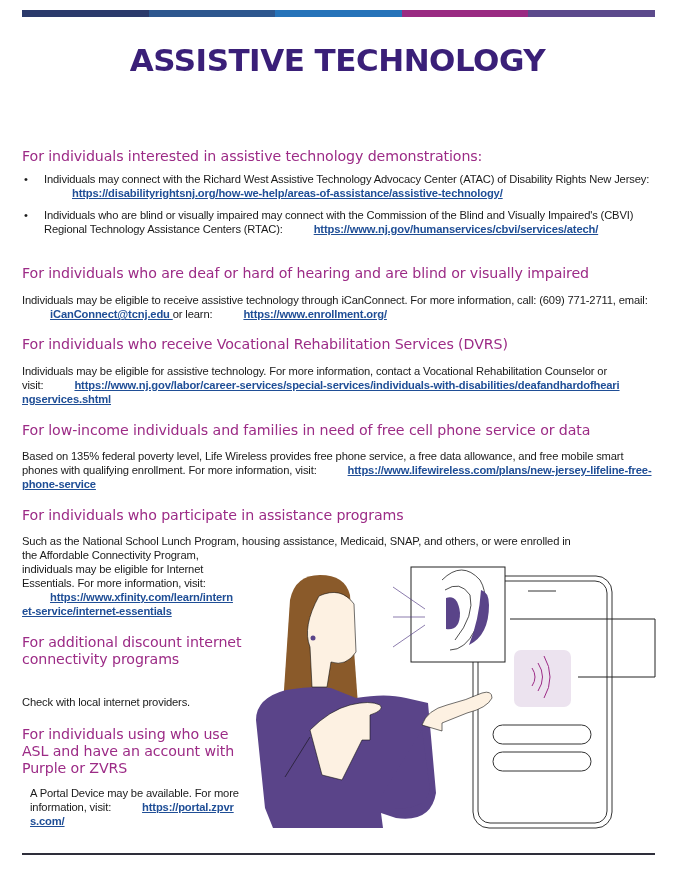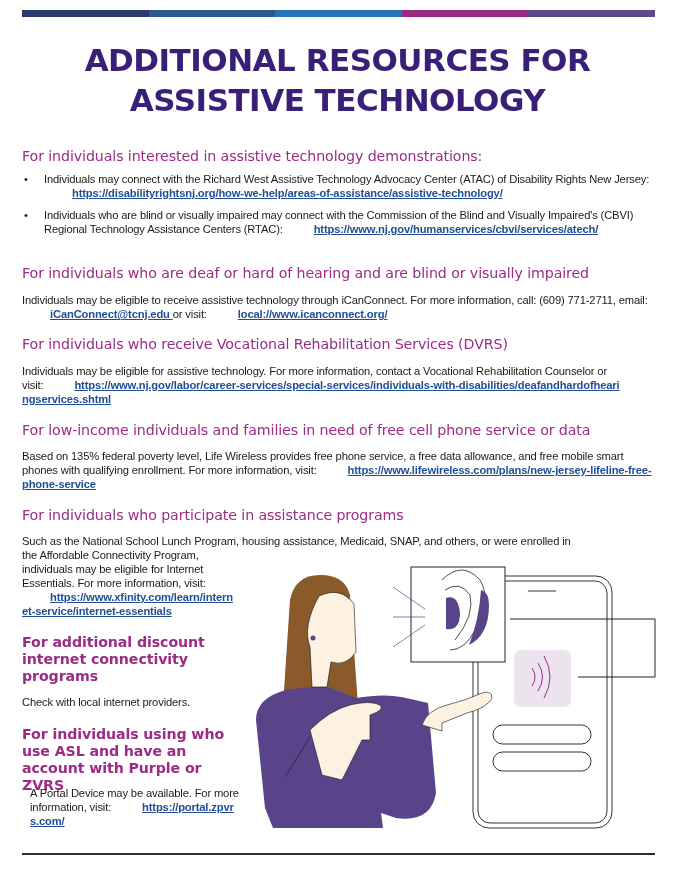--- a/index.html
+++ b/index.html
@@ -1,60 +1,59 @@
 <!DOCTYPE html>
 <html><head>
 <meta charset="utf-8">
 <style>
   html, body { margin: 0; padding: 0; background: #ffffff; }
   body { width: 675px; height: 871px; position: relative; overflow: hidden; font-family: "Liberation Sans", sans-serif; color: #1a1a1a; }
   .colorbar { position: absolute; left: 22px; top: 10px; width: 633px; height: 7px; display: flex; }
   .colorbar span { flex: 1; height: 100%; }
   .title { position: absolute; left: 0; top: 40px; width: 675px; text-align: center; font-family: "DejaVu Sans", sans-serif; font-weight: bold; font-size: 31px; line-height: 40px; color: #3a1f78; letter-spacing: -0.5px; }
   .h2 { position: absolute; left: 22px; font-family: "DejaVu Sans", sans-serif; font-size: 14.2px; color: #9c2b86; white-space: nowrap; letter-spacing: -0.1px; }
-  .h2b { font-weight: bold; font-size: 14.2px; line-height: 17px; white-space: normal; width: 220px; }
+  .h2b { font-weight: normal; font-size: 14.2px; line-height: 17px; white-space: normal; width: 220px; }
   .p { position: absolute; left: 22px; font-size: 11.2px; line-height: 14px; color: #1a1a1a; width: 640px; letter-spacing: -0.15px; }
   .p a, .link { color: #1f4e96; font-weight: bold; text-decoration: underline; padding-left: 28px; }
   ul.bul { position: absolute; left: 22px; top: 172px; width: 630px; margin: 0; padding: 0; list-style: none; font-size: 11.2px; line-height: 14px; letter-spacing: -0.15px; }
   ul.bul li { position: relative; padding-left: 22px; margin-bottom: 8px; }
   ul.bul li .dot { position: absolute; left: 2px; top: 0; }
   .rule { position: absolute; left: 22px; top: 853px; width: 633px; height: 1.5px; background: #2e2e3a; }
   .illus { position: absolute; left: 240px; top: 560px; width: 430px; height: 285px; }
 </style>
 </head>
 <body>
 
 <div class="colorbar">
   <span style="background:#2b3a6b"></span>
   <span style="background:#2d578e"></span>
   <span style="background:#2673b9"></span>
   <span style="background:#9a2a82"></span>
   <span style="background:#5c4a8c"></span>
 </div>
 
 <div class="title">
-  <div>ADDITIONAL RESOURCES FOR</div>
   <div>ASSISTIVE TECHNOLOGY</div>
 </div>
 
 <div class="h2" style="top:148px;">For individuals interested in assistive technology demonstrations:</div>
 <ul class="bul">
   <li>
     <span class="dot">•</span>
     <span>Individuals may connect with the Richard West Assistive Technology Advocacy Center (ATAC) of Disability Rights New Jersey: </span><a class="link">https://disabilityrightsnj.org/how-we-help/areas-of-assistance/assistive-technology/</a>
   </li>
   <li>
     <span class="dot">•</span>
     <span>Individuals who are blind or visually impaired may connect with the Commission of the Blind and Visually Impaired's (CBVI) Regional Technology Assistance Centers (RTAC): </span><a class="link">https://www.nj.gov/humanservices/cbvi/services/atech/</a>
   </li>
 </ul>
 
 <div class="h2" style="top:265px;">For individuals who are deaf or hard of hearing and are blind or visually impaired</div>
 <div class="p" style="top:293px;">
-  <span>Individuals may be eligible to receive assistive technology through iCanConnect. For more information, call: (609) 771-2711, email:</span><a class="link"> iCanConnect@tcnj.edu </a><span>or visit: </span><a class="link">local://www.icanconnect.org/</a>
+  <span>Individuals may be eligible to receive assistive technology through iCanConnect. For more information, call: (609) 771-2711, email:</span><a class="link"> iCanConnect@tcnj.edu </a><span>or learn: </span><a class="link">https://www.enrollment.org/</a>
 </div>
 
 <div class="h2" style="top:336px;">For individuals who receive Vocational Rehabilitation Services (DVRS)</div>
 <div class="p" style="top:364px; width:600px;">
   <span>Individuals may be eligible for assistive technology. For more information, contact a Vocational Rehabilitation Counselor or visit: </span><a class="link" style="word-break: break-all;">https://www.nj.gov/labor/career-services/special-services/individuals-with-disabilities/deafandhardofhearingservices.shtml</a>
 </div>
 
 <div class="h2" style="top:422px;">For low-income individuals and families in need of free cell phone service or data</div>
 <div class="p" style="top:449px;">
   <span>Based on 135% federal poverty level, Life Wireless provides free phone service, a free data allowance, and free mobile smart phones with qualifying enrollment. For more information, visit:  </span><a class="link">https://www.lifewireless.com/plans/new-jersey-lifeline-free-phone-service</a>

